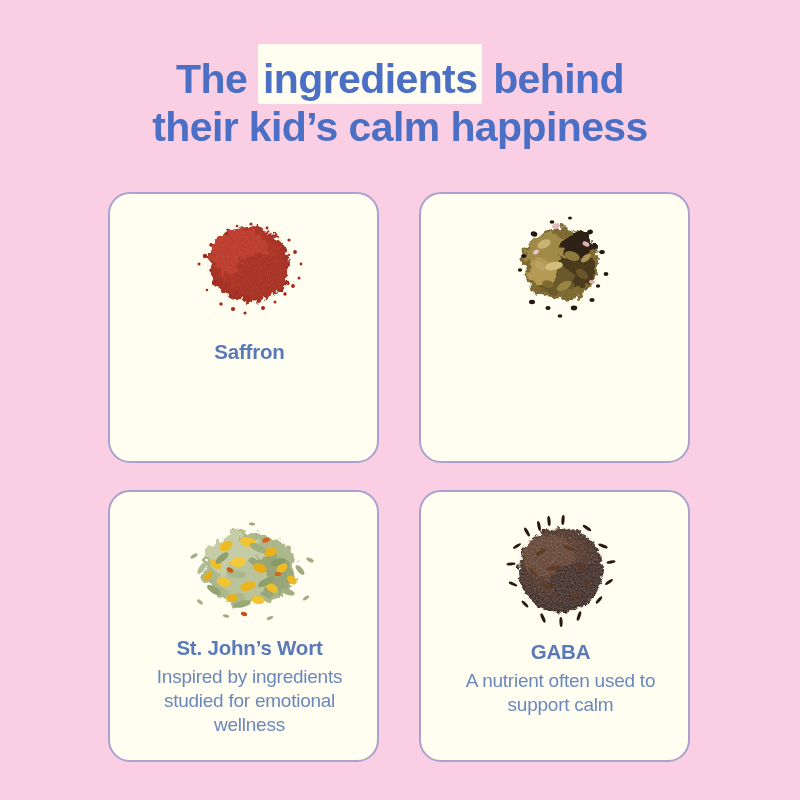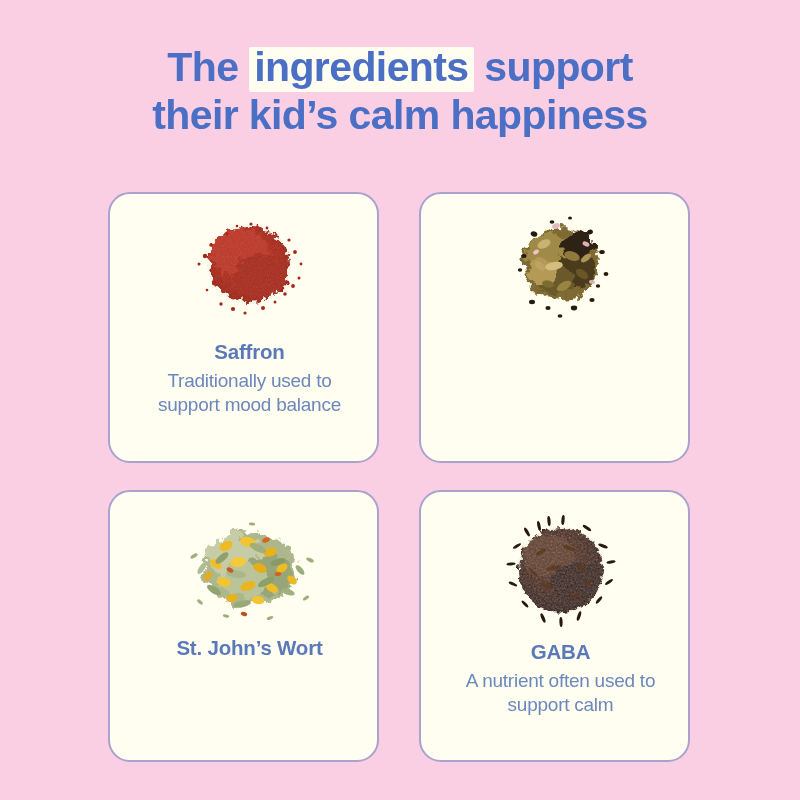--- a/index.html
+++ b/index.html
@@ -27,21 +27,21 @@
     line-height: 1.16;
     color: #4A6FC4;
     font-weight: bold;
     font-size: 41px;
     letter-spacing: -0.6px;
     -webkit-font-smoothing: antialiased;
   }
   .heading .line { display: block; white-space: nowrap; }
   .heading .hl {
     background: #FFFEF0;
-    padding: 0 5px 3px 5px;
+    padding: 15px 5px 3px 5px;
     border-radius: 2px;
     display: inline-block;
     line-height: 1.02;
     text-align: center;
   }
 
   
   .grid {
     position: absolute;
     left: 108px;
@@ -96,21 +96,21 @@
   
   .card--saffron .card-art        { height: 112px; margin-top: 6px;  margin-bottom: 16px; }
   .card--passion .card-art        { height: 120px; margin-top: 2px;  margin-bottom: 10px; }
   .card--stjohns .card-art        { height: 120px; margin-top: 8px;  margin-bottom: 4px;  width: 168px; }
   .card--gaba   .card-art         { height: 120px; margin-top: 8px;  margin-bottom: 8px;  width: 140px; }
 </style>
 </head>
 <body>
 
 <div class="heading">
-  <span class="line"><span>The </span><span class="hl">ingredients</span><span> support</span></span>
+  <span class="line"><span>The </span><span class="hl">ingredients</span><span> behind</span></span>
   <span class="line">their kid’s calm happiness</span>
 </div>
 
 <div class="grid">
 
   <div class="card card--saffron">
     <div class="card-art">
       <svg viewBox="0 0 150 112" xmlns="http://www.w3.org/2000/svg">
         <defs>
           <radialGradient id="safG" cx="48%" cy="44%" r="58%">
@@ -157,21 +157,20 @@
           <circle cx="92" cy="16" r="1.4"></circle>
             <circle cx="40" cy="70" r="1.6"></circle>
           <circle cx="32" cy="78" r="1.3"></circle>
             <circle cx="124" cy="66" r="1.5"></circle>
           <circle cx="118" cy="74" r="1.9"></circle>
             <circle cx="52" cy="22" r="1.4"></circle>
         </g>
       </svg>
     </div>
     <div class="card-title">Saffron</div>
-    <div class="card-desc">Traditionally used to support mood balance</div>
   </div>
 
   <div class="card card--passion">
     <div class="card-art">
       <svg viewBox="0 0 150 120" xmlns="http://www.w3.org/2000/svg">
         <defs>
           <filter id="pfRough" x="-30%" y="-30%" width="160%" height="160%">
             <feTurbulence type="fractalNoise" baseFrequency="0.09" numOctaves="4" seed="17" result="n"></feTurbulence>
             <feDisplacementMap in="SourceGraphic" in2="n" scale="16" xChannelSelector="R" yChannelSelector="G"></feDisplacementMap>
           </filter>
@@ -274,20 +273,21 @@
           <ellipse cx="144" cy="48" rx="4" ry="1.8" transform="rotate(25 144 48)"></ellipse>
           <ellipse cx="34" cy="90" rx="3.4" ry="1.6" transform="rotate(40 34 90)"></ellipse>
           <ellipse cx="140" cy="86" rx="3.6" ry="1.6" transform="rotate(-35 140 86)"></ellipse>
           <ellipse cx="60" cy="104" rx="3.2" ry="1.5" transform="rotate(12 60 104)"></ellipse>
           <ellipse cx="104" cy="106" rx="3.4" ry="1.5" transform="rotate(-20 104 106)"></ellipse>
           <ellipse cx="86" cy="12" rx="3.2" ry="1.5" transform="rotate(8 86 12)"></ellipse>
         </g>
       </svg>
     </div>
     <div class="card-title">St. John’s Wort</div>
+    <div class="card-desc">Inspired by ingredients studied for emotional wellness</div>
   </div>
 
   <div class="card card--gaba">
     <div class="card-art">
       <svg viewBox="0 0 140 120" xmlns="http://www.w3.org/2000/svg">
         <defs>
           <radialGradient id="gbG" cx="46%" cy="40%" r="60%">
             <stop offset="0%" stop-color="#59331F"></stop>
             <stop offset="60%" stop-color="#422418"></stop>
             <stop offset="100%" stop-color="#2A1710"></stop>

